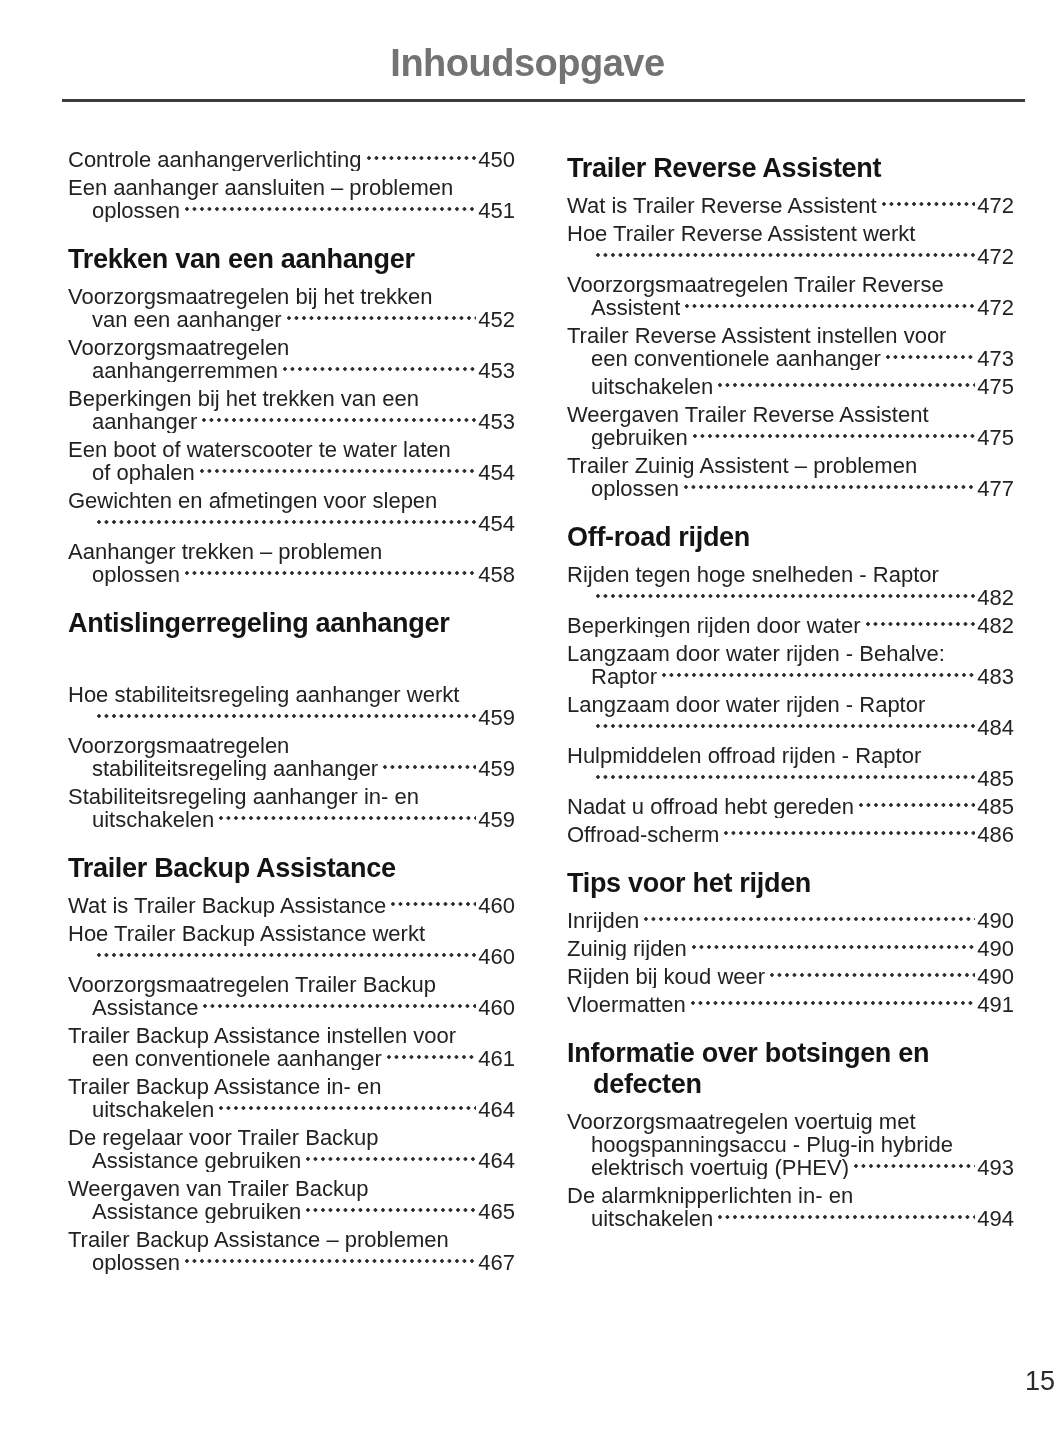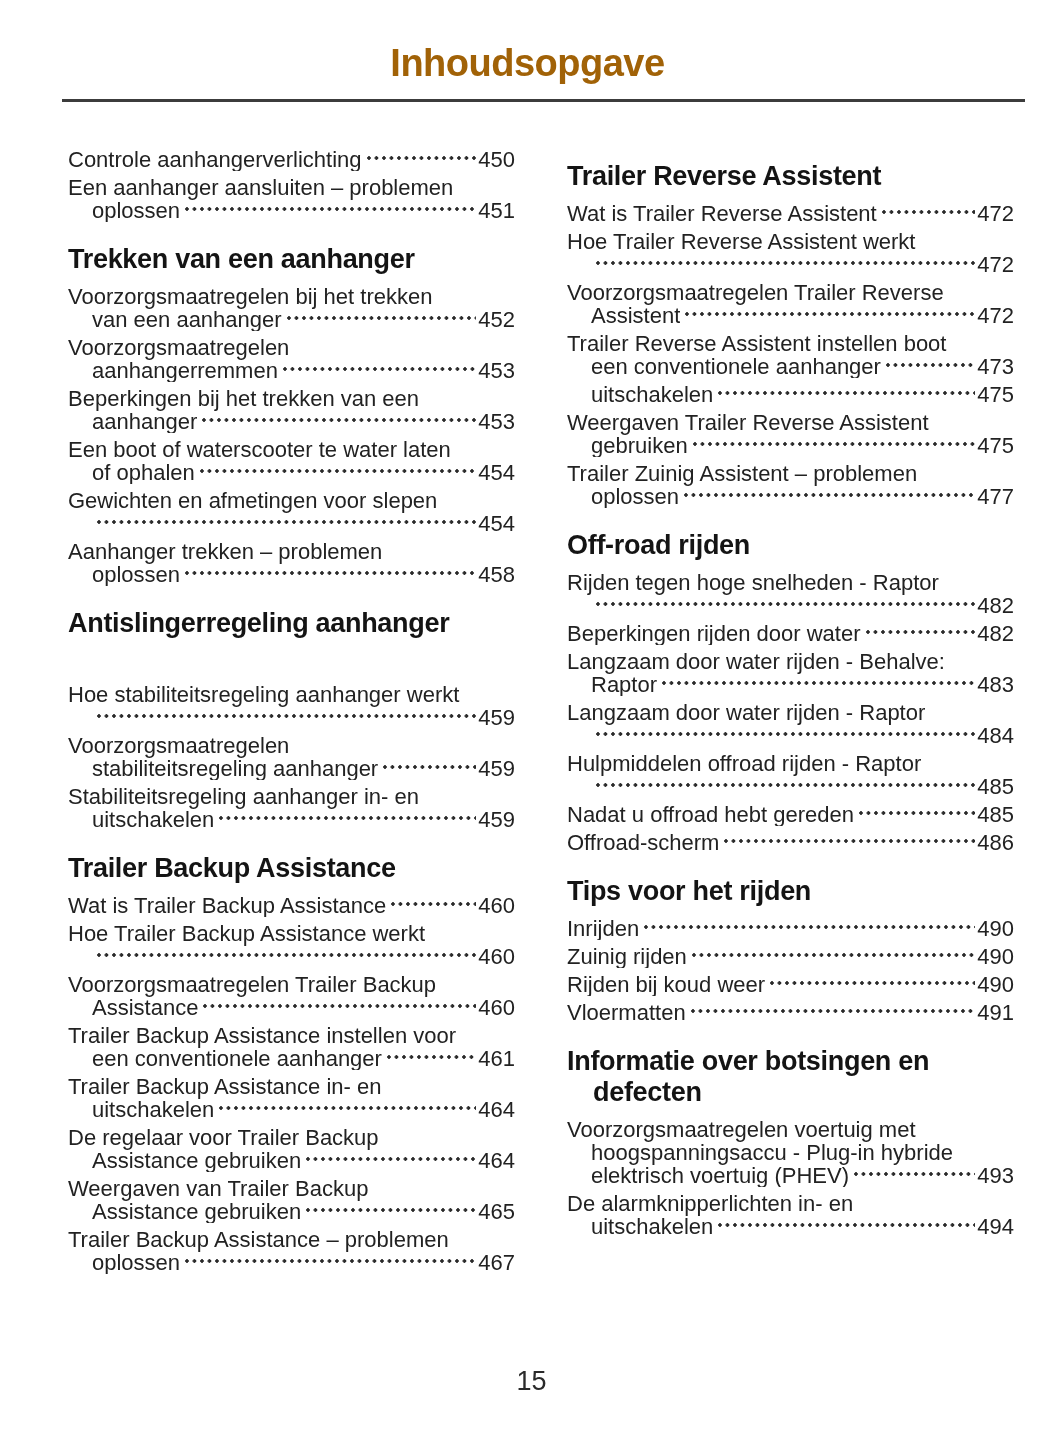--- a/index.html
+++ b/index.html
@@ -16,21 +16,21 @@
     overflow: hidden;
   }
   .page-header {
     padding-top: 42px;
   }
   .page-title {
     text-align: center;
     font-size: 38px;
     font-weight: 800;
     letter-spacing: -0.5px;
-    color: #a16207;
+    color: #737373;
   }
   .title-rule {
     margin: 14px 30px 0 62px;
     height: 0;
     border-top: 3px solid #3c3c3c;
   }
   .columns {
     margin-top: 46px;
     padding: 0 41px 0 68px;
     display: flex;
@@ -42,21 +42,21 @@
   }
   .section-header {
     font-size: 27px;
     font-weight: 800;
     letter-spacing: -0.3px;
     line-height: 31px;
     color: #141414;
     margin: 22px 0 10px 0;
   }
   .section-header:first-child {
-    margin-top: 13px;
+    margin-top: 5px;
   }
   .section-header.extra-gap {
     margin-bottom: 44px;
   }
   .section-header .hline-indent {
     padding-left: 26px;
   }
   .entry {
     font-size: 22px;
     line-height: 23px;
@@ -87,21 +87,21 @@
     background-repeat: repeat-x;
   }
   .entry .pagenum {
     flex: 0 0 auto;
   }
   .page-footer {
     position: absolute;
     left: 8px;
     right: 0;
     top: 1366px;
-    text-align: center;
+    text-align: right;
     font-size: 27px;
     font-weight: 400;
     color: #2a2a2a;
   }
 </style>
 </head>
 <body>
 
 <div class="page-header">
   <div class="page-title">Inhoudsopgave</div>
@@ -291,21 +291,21 @@
       </div>
       <div class="entry">
         <div class="line">Voorzorgsmaatregelen Trailer Reverse</div>
         <div class="line indent last">
           <span class="txt">Assistent</span>
           <span class="dots"></span>
           <span class="pagenum">472</span>
         </div>
       </div>
       <div class="entry">
-        <div class="line">Trailer Reverse Assistent instellen boot</div>
+        <div class="line">Trailer Reverse Assistent instellen voor</div>
         <div class="line indent last">
           <span class="txt">een conventionele aanhanger</span>
           <span class="dots"></span>
           <span class="pagenum">473</span>
         </div>
       </div>
       <div class="entry">
         <div class="line indent last">
           <span class="txt">uitschakelen</span>
           <span class="dots"></span>

